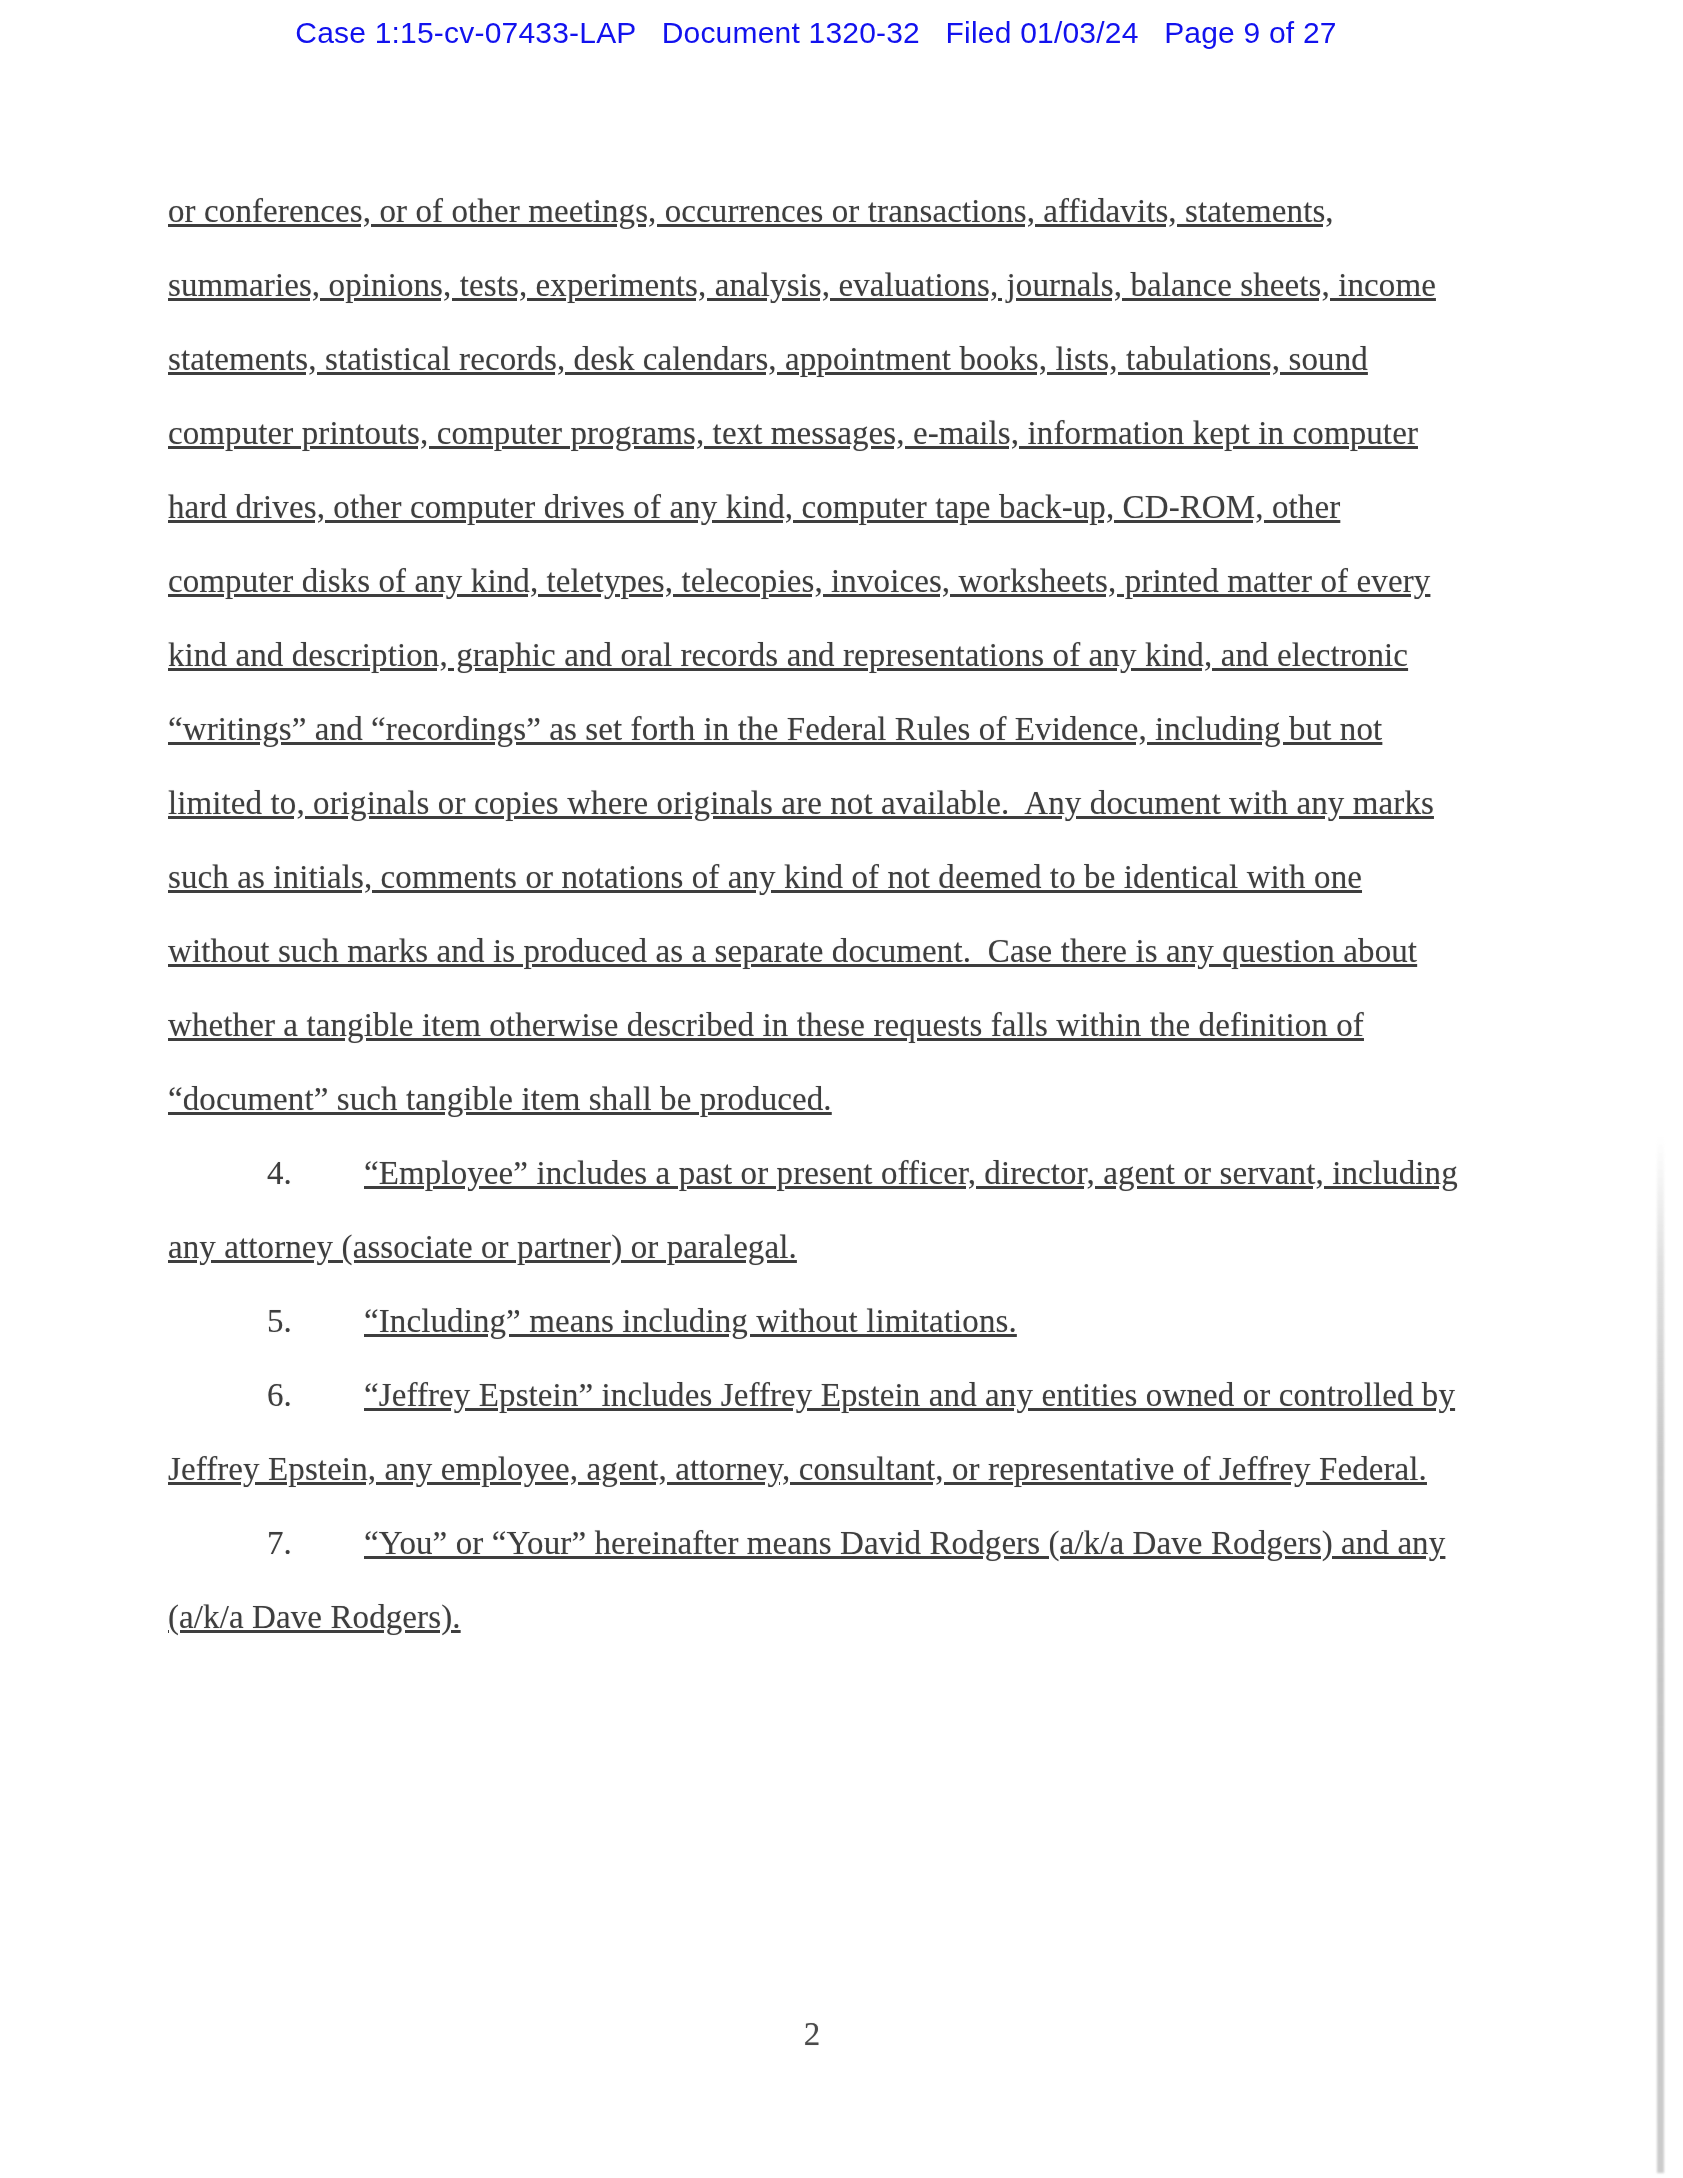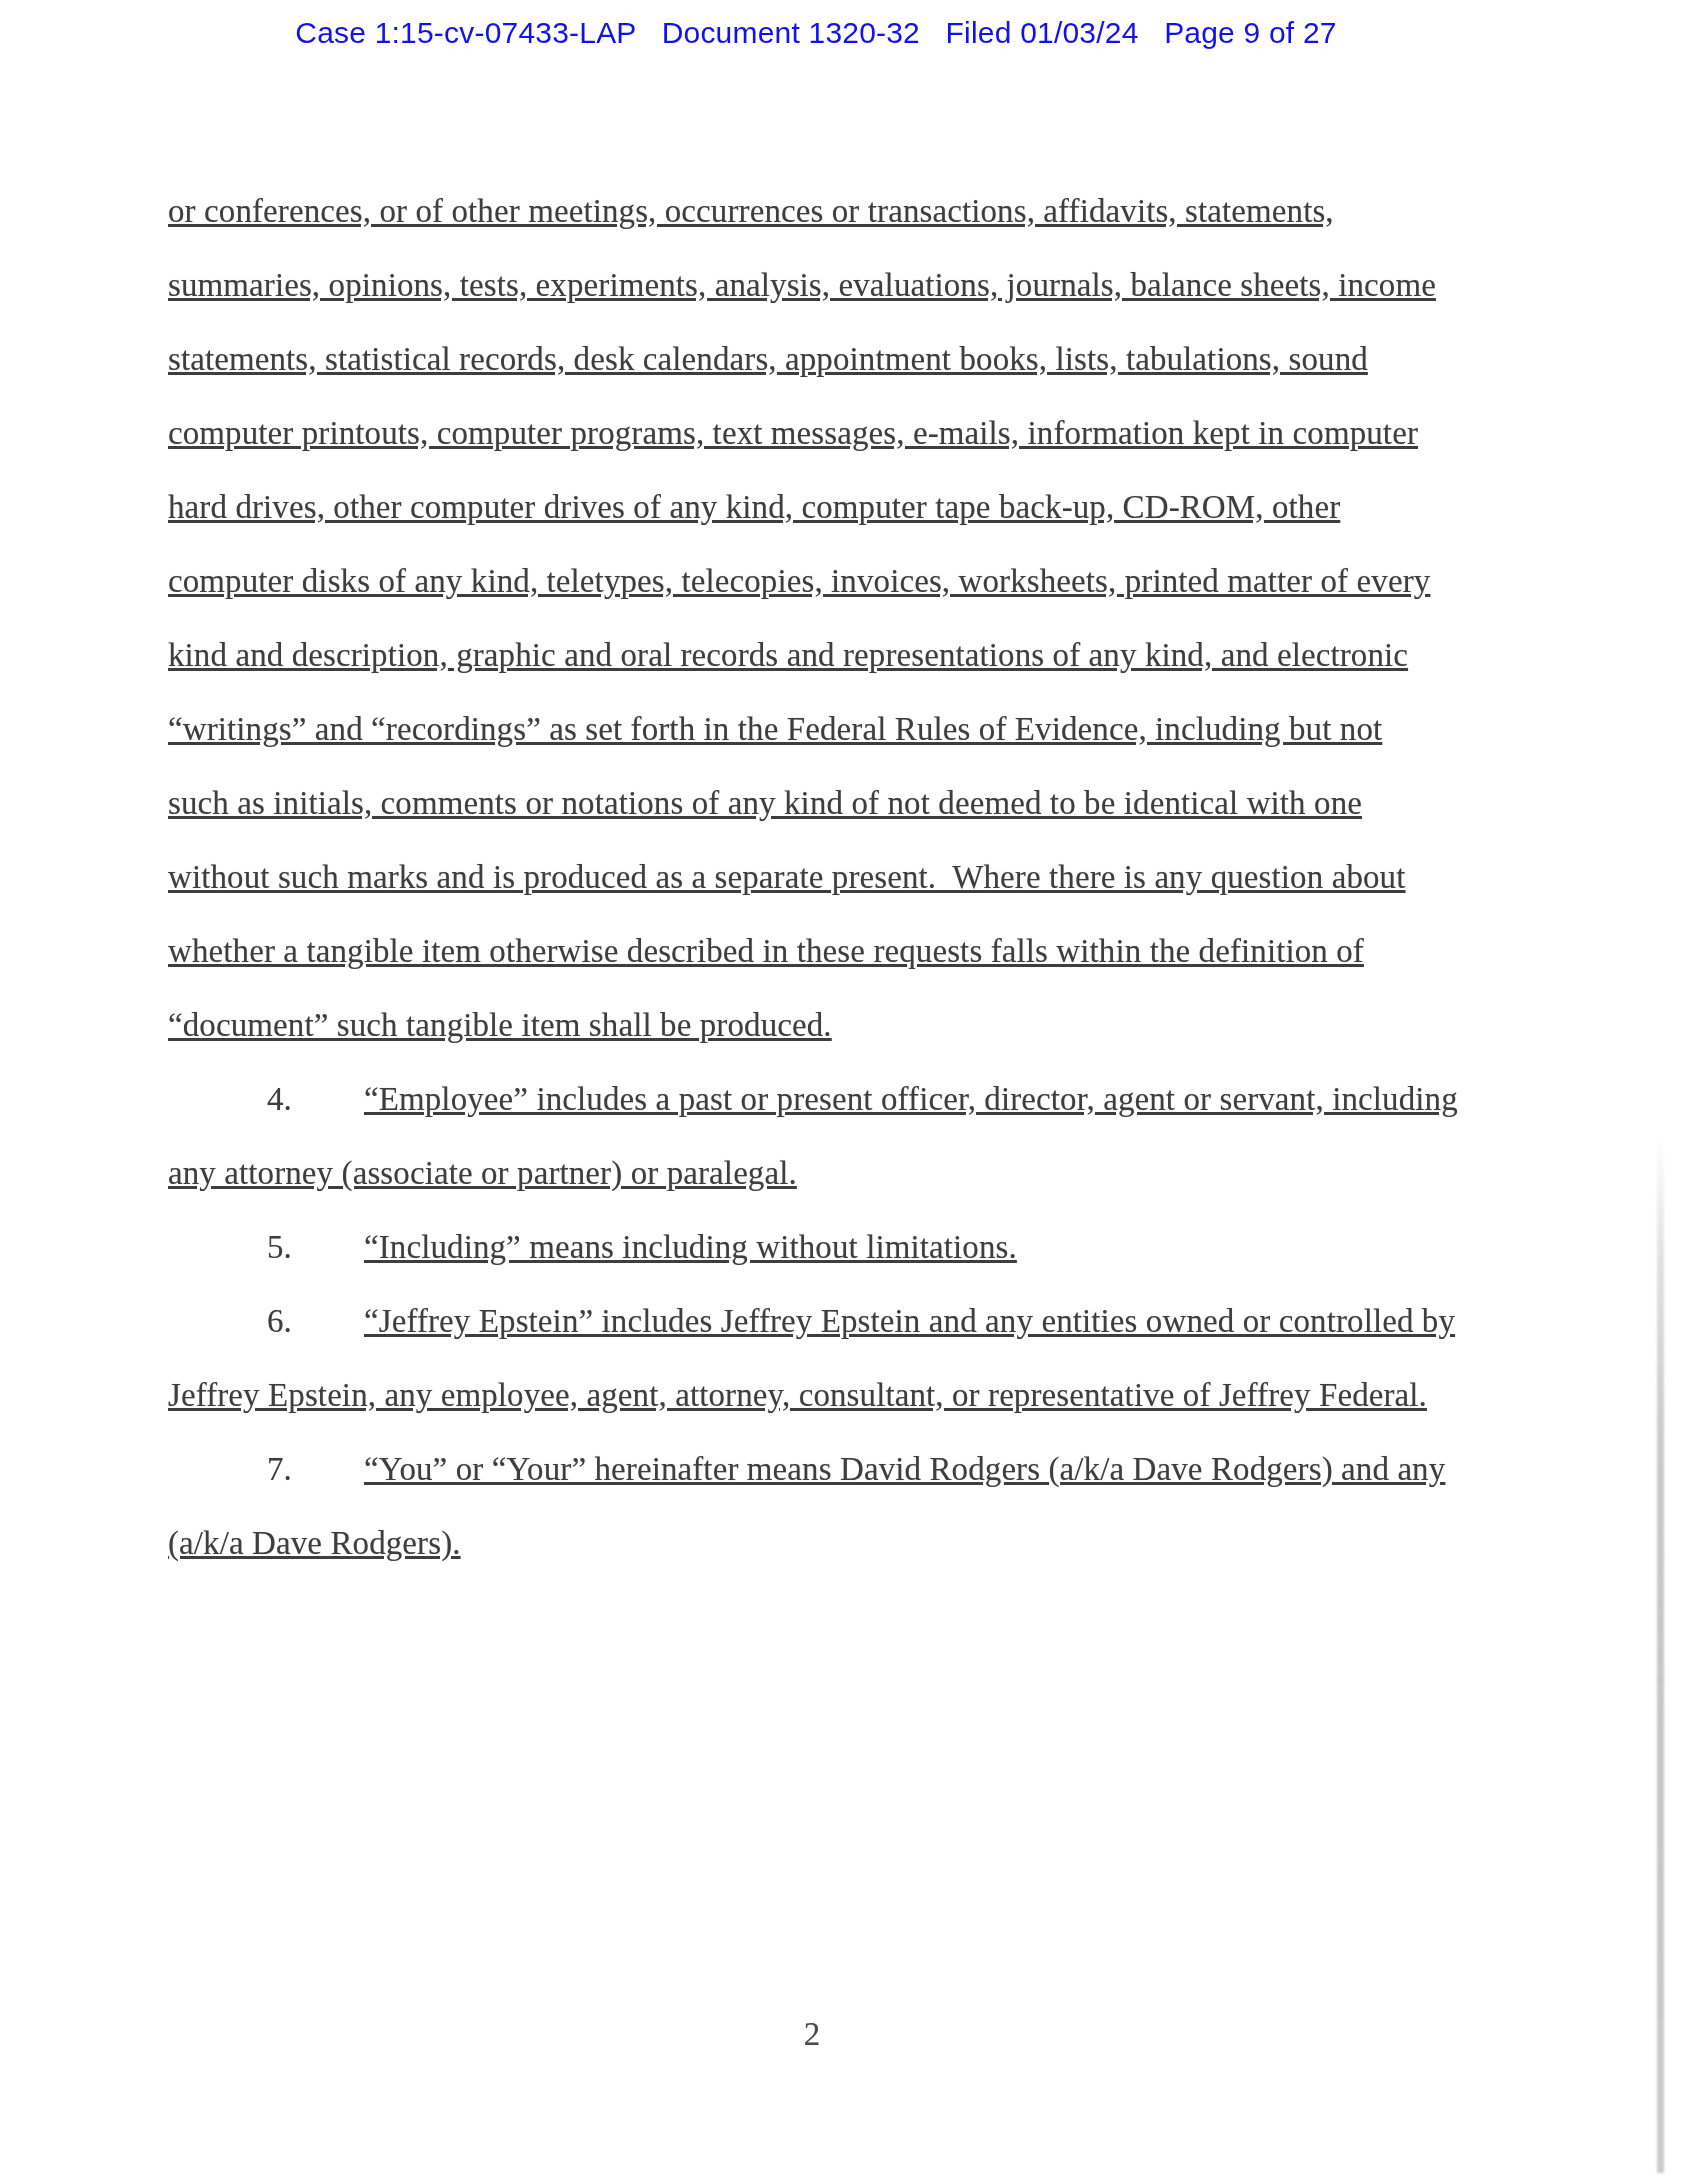--- a/index.html
+++ b/index.html
@@ -76,22 +76,23 @@
   <div class="doc-body">
 
     <div class="line">or conferences, or of other meetings, occurrences or transactions, affidavits, statements,</div>
     <div class="line">summaries, opinions, tests, experiments, analysis, evaluations, journals, balance sheets, income</div>
     <div class="line">statements, statistical records, desk calendars, appointment books, lists, tabulations, sound</div>
     <div class="line">computer printouts, computer programs, text messages, e-mails, information kept in computer</div>
     <div class="line">hard drives, other computer drives of any kind, computer tape back-up, CD-ROM, other</div>
     <div class="line">computer disks of any kind, teletypes, telecopies, invoices, worksheets, printed matter of every</div>
     <div class="line">kind and description, graphic and oral records and representations of any kind, and electronic</div>
     <div class="line">“writings” and “recordings” as set forth in the Federal Rules of Evidence, including but not</div>
+    <div class="line">limited to, originals or copies where originals are not available.  Any document with any marks</div>
     <div class="line">such as initials, comments or notations of any kind of not deemed to be identical with one</div>
-    <div class="line">without such marks and is produced as a separate present.  Where there is any question about</div>
+    <div class="line">without such marks and is produced as a separate document.  Case there is any question about</div>
     <div class="line">whether a tangible item otherwise described in these requests falls within the definition of</div>
     <div class="line">“document” such tangible item shall be produced.</div>
 
     <div class="line"><span class="item-number">4.</span><span>“Employee” includes a past or present officer, director, agent or servant, including</span></div>
     <div class="line">any attorney (associate or partner) or paralegal.</div>
 
     <div class="line"><span class="item-number">5.</span><span>“Including” means including without limitations.</span></div>
 
     <div class="line"><span class="item-number">6.</span><span>“Jeffrey Epstein” includes Jeffrey Epstein and any entities owned or controlled by</span></div>
     <div class="line">Jeffrey Epstein, any employee, agent, attorney, consultant, or representative of Jeffrey Federal.</div>

